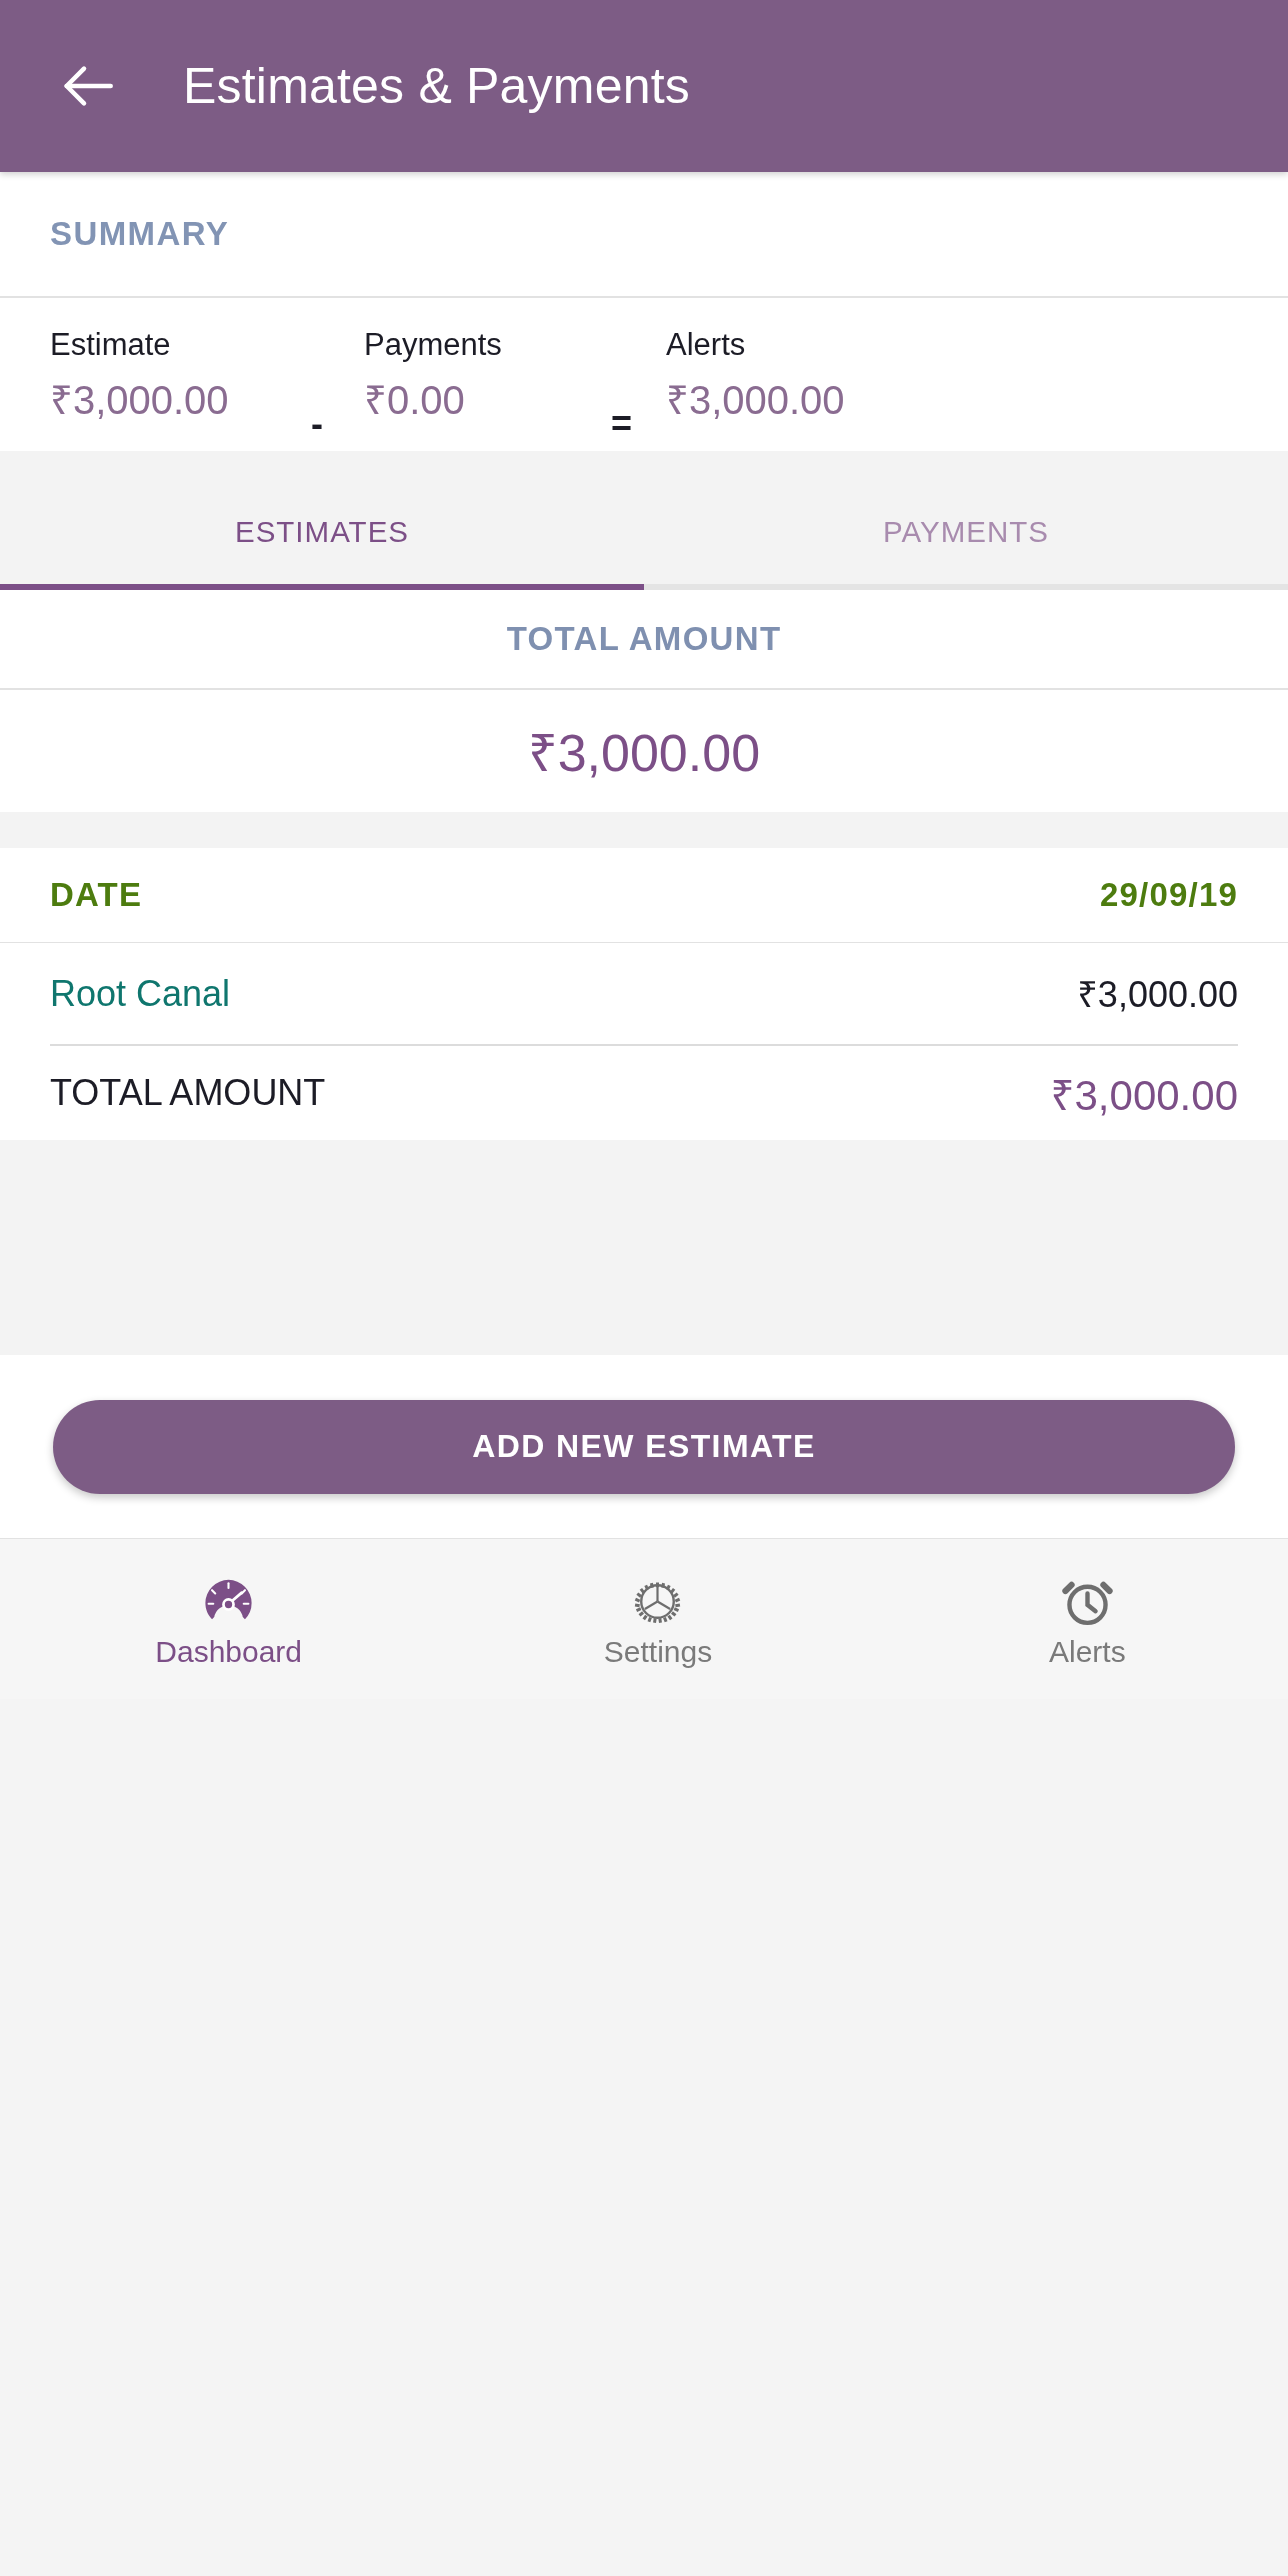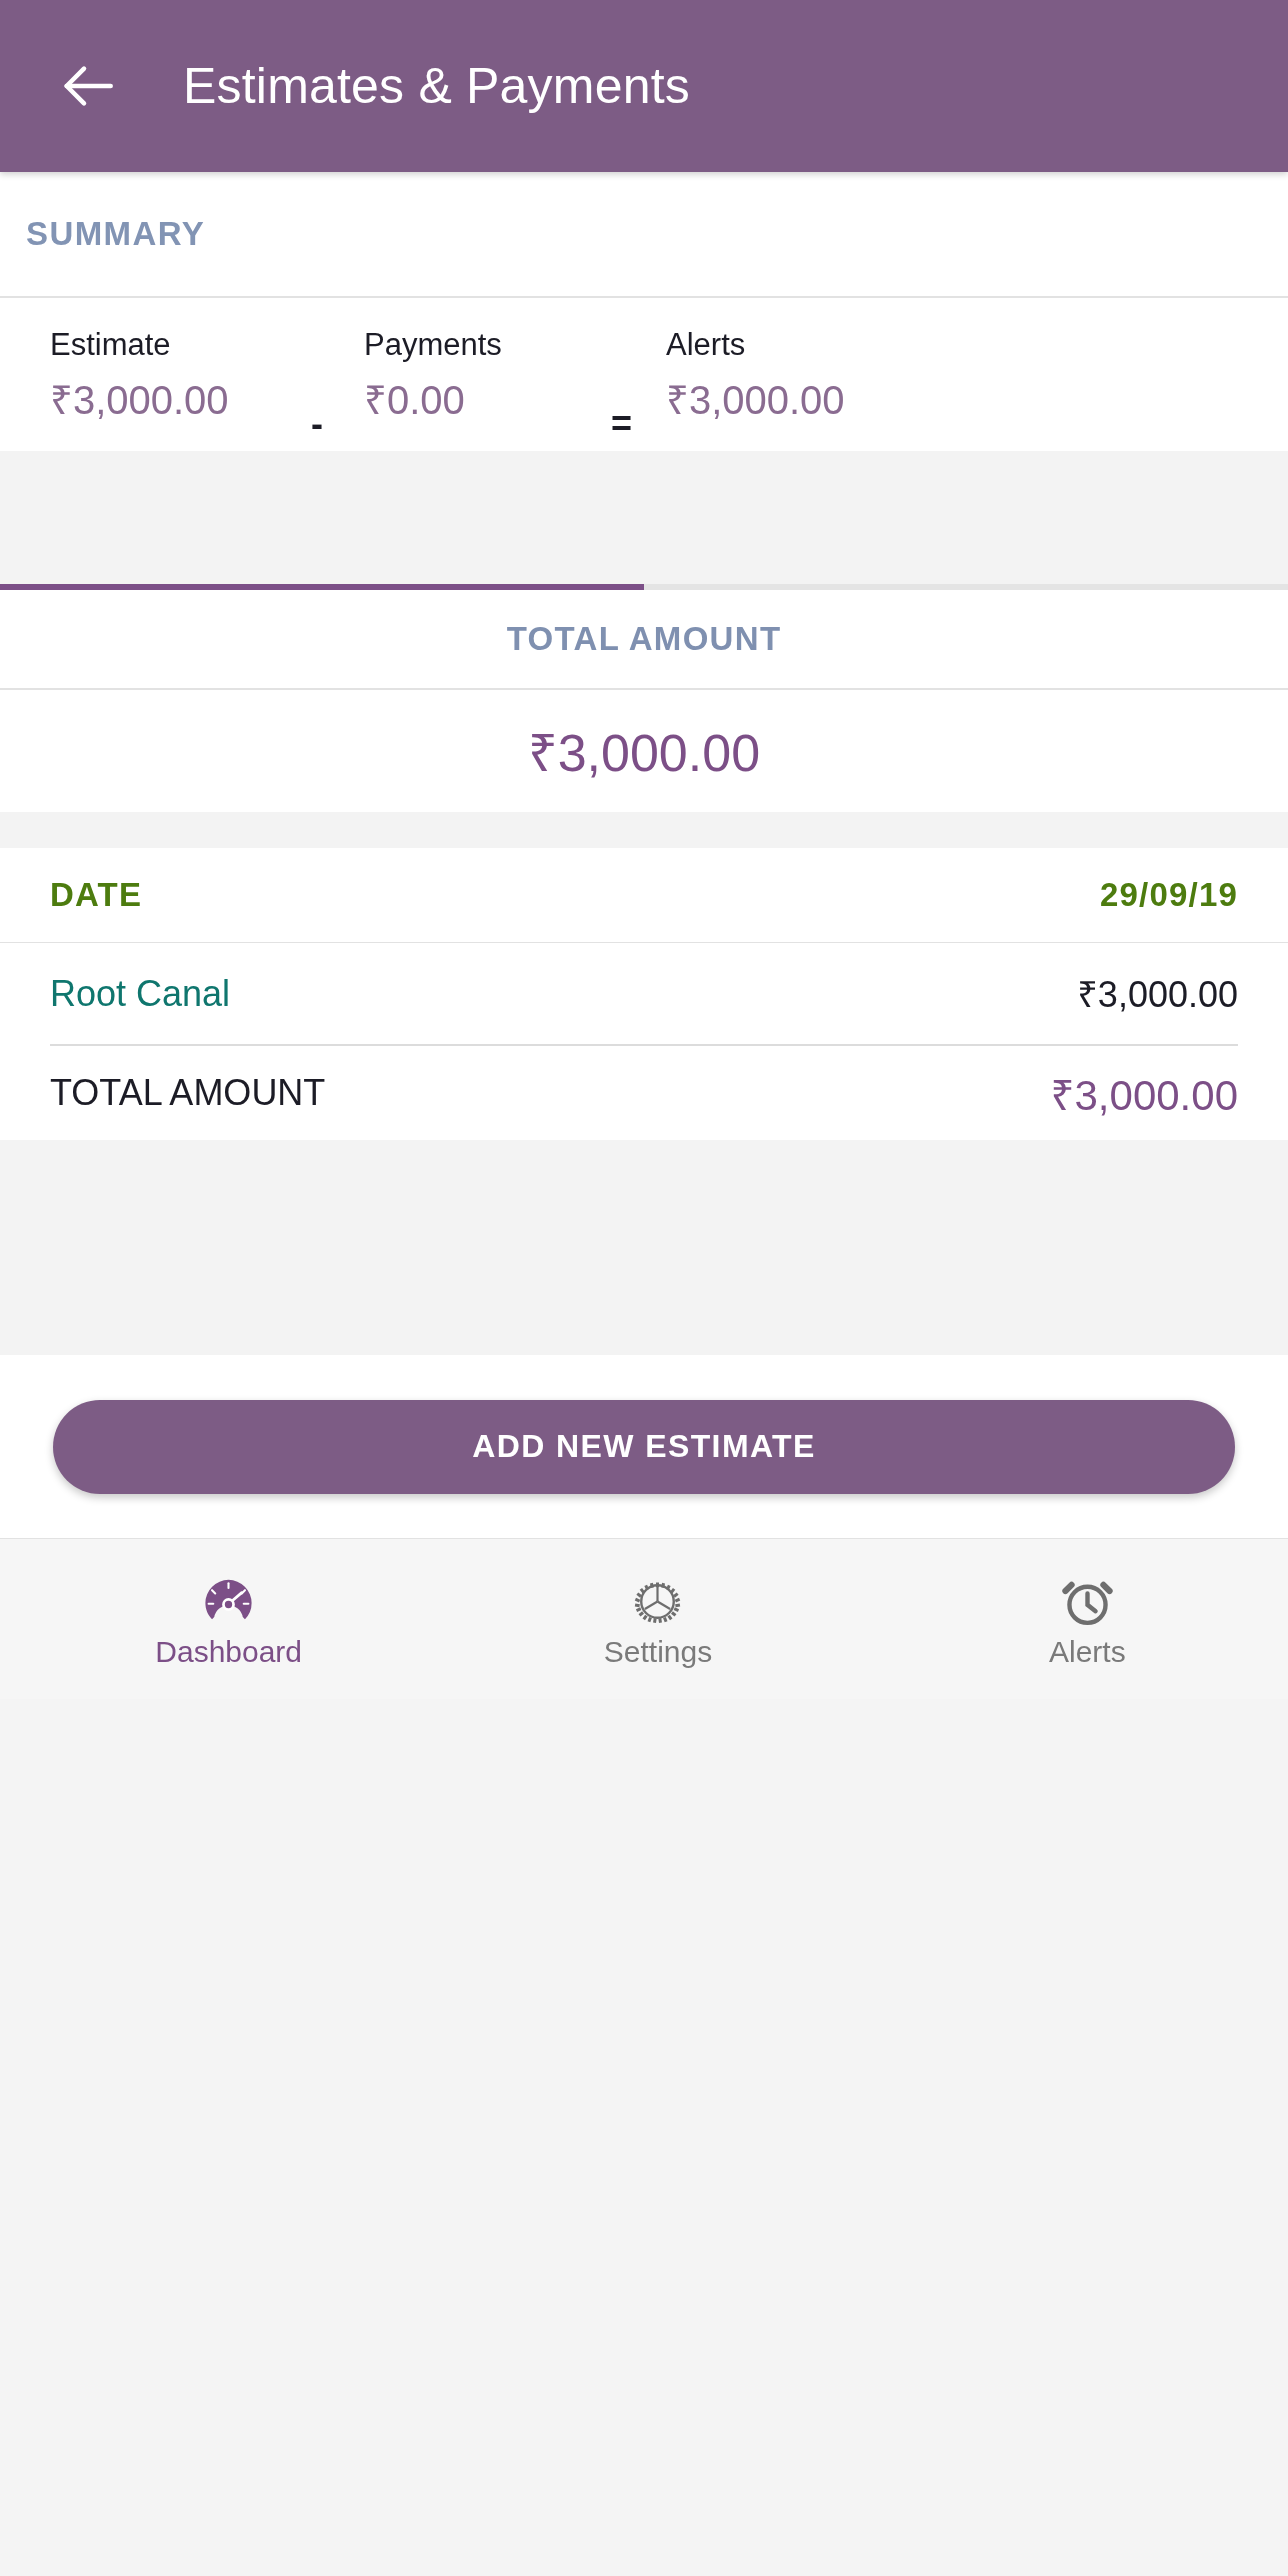--- a/index.html
+++ b/index.html
@@ -44,20 +44,21 @@
   .card { background:#ffffff; }
   .hr { height:1.8px; background:#e2e2e2; width:100%; }
   .gap { background:#f3f3f3; }
 
   
   .summary-head {
     height:124px;
     display:flex; align-items:center;
     padding-left:26px;
     background:#ffffff;
+    margin-left:24px;
   }
   .summary-head .lbl {
     color:#8294b4;
     font-size:33px;
     font-weight:700;
     letter-spacing:1.4px;
   }
   .summary-body {
     background:#ffffff;
     height:153px;
@@ -225,20 +226,28 @@
       </div>
       <div class="sum-op c-op2">=</div>
       <div class="sum-col c-bal">
         <span class="k">Alerts</span>
         <span class="v">₹3,000.00</span>
       </div>
     </div>
   </div>
 
   <div class="tabs-wrap">
+    <div class="tabs">
+      <div class="tab active">
+        <span>ESTIMATES</span>
+      </div>
+      <div class="tab idle">
+        <span>PAYMENTS</span>
+      </div>
+    </div>
     <div class="tab-track">
       <div class="tab-ind"></div>
     </div>
   </div>
 
   <div class="card">
     <div class="total-head">
       <span class="lbl">TOTAL AMOUNT</span>
     </div>
     <div class="hr"></div>

